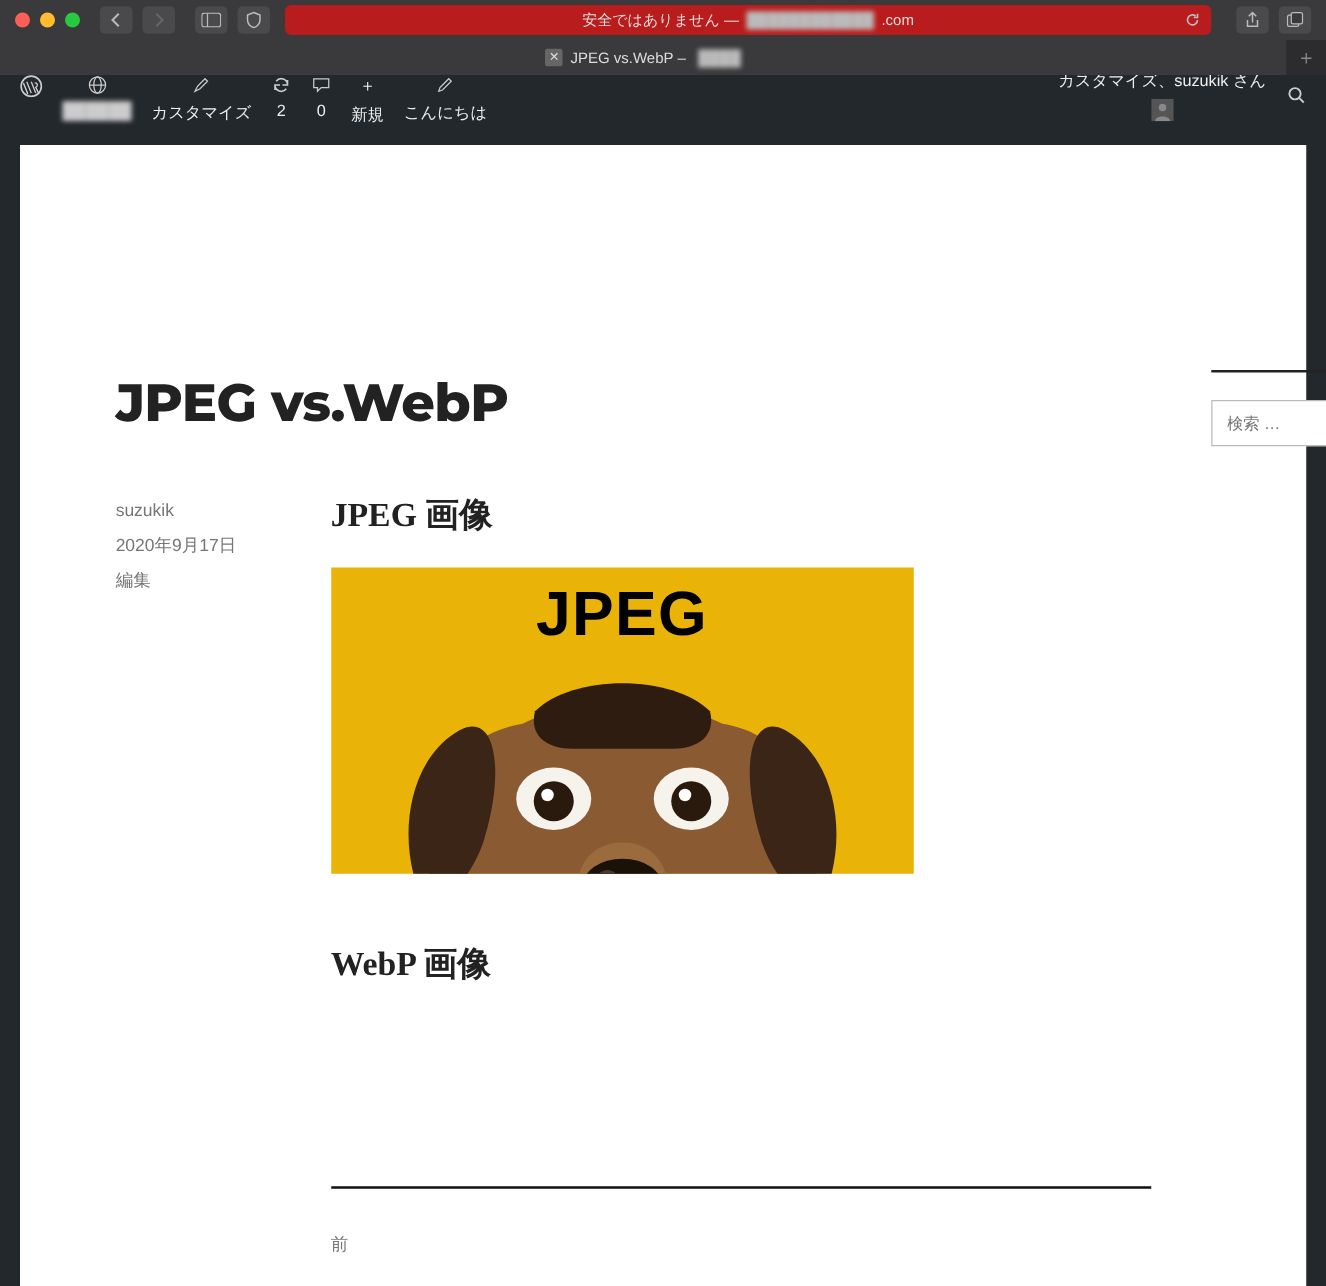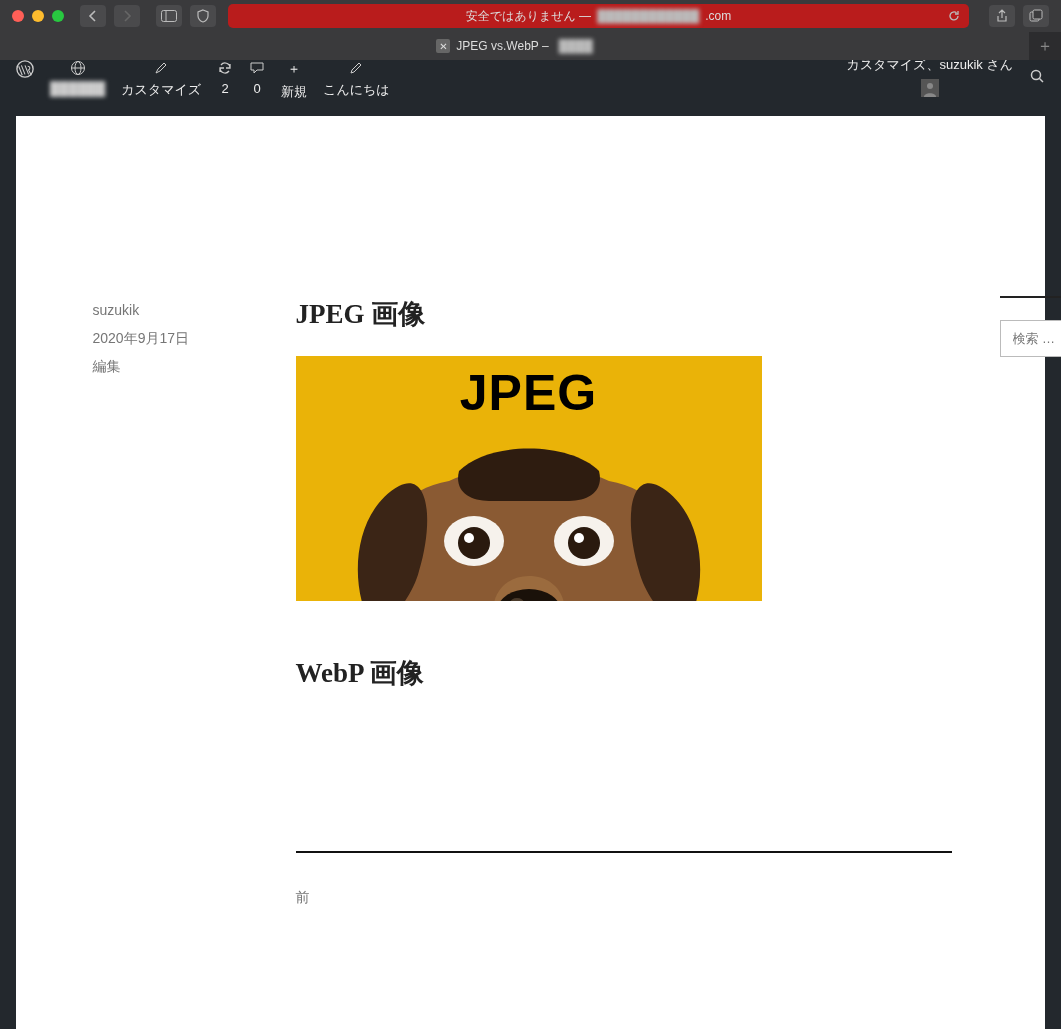--- a/index.html
+++ b/index.html
@@ -158,21 +158,21 @@
 .post-title {
   font-size: 42px;
   font-weight: 800;
   color: #222;
   margin-bottom: 46px;
   letter-spacing: -0.5px;
   font-family: "Montserrat", -apple-system, sans-serif;
 }
 .post-body {
   display: flex;
-  gap: 43px;
+  gap: 12px;
 }
 .post-meta {
   width: 160px;
   color: #767676;
   font-size: 14px;
   line-height: 2;
 }
 .post-meta a { color: #767676; text-decoration: none; }
 .post-content { flex: 1; }
 .post-content h2 {
@@ -366,20 +366,21 @@
         </span>
       </div>
     </div>
   </div>
 
   <div class="viewport">
     <div class="page-outer">
       <div class="page">
         <div class="content-wrap">
           <div class="main">
+            <h1 class="post-title">JPEG vs.WebP</h1>
             <div class="post-body">
               <div class="post-meta">
                 <div><a href="#">suzukik</a></div>
                 <div><a href="#">2020年9月17日</a></div>
                 <div><a href="#">編集</a></div>
               </div>
               <div class="post-content">
                 <h2>JPEG 画像</h2>
                 <div class="jpeg-figure">
                   <div class="jpeg-label">JPEG</div>

